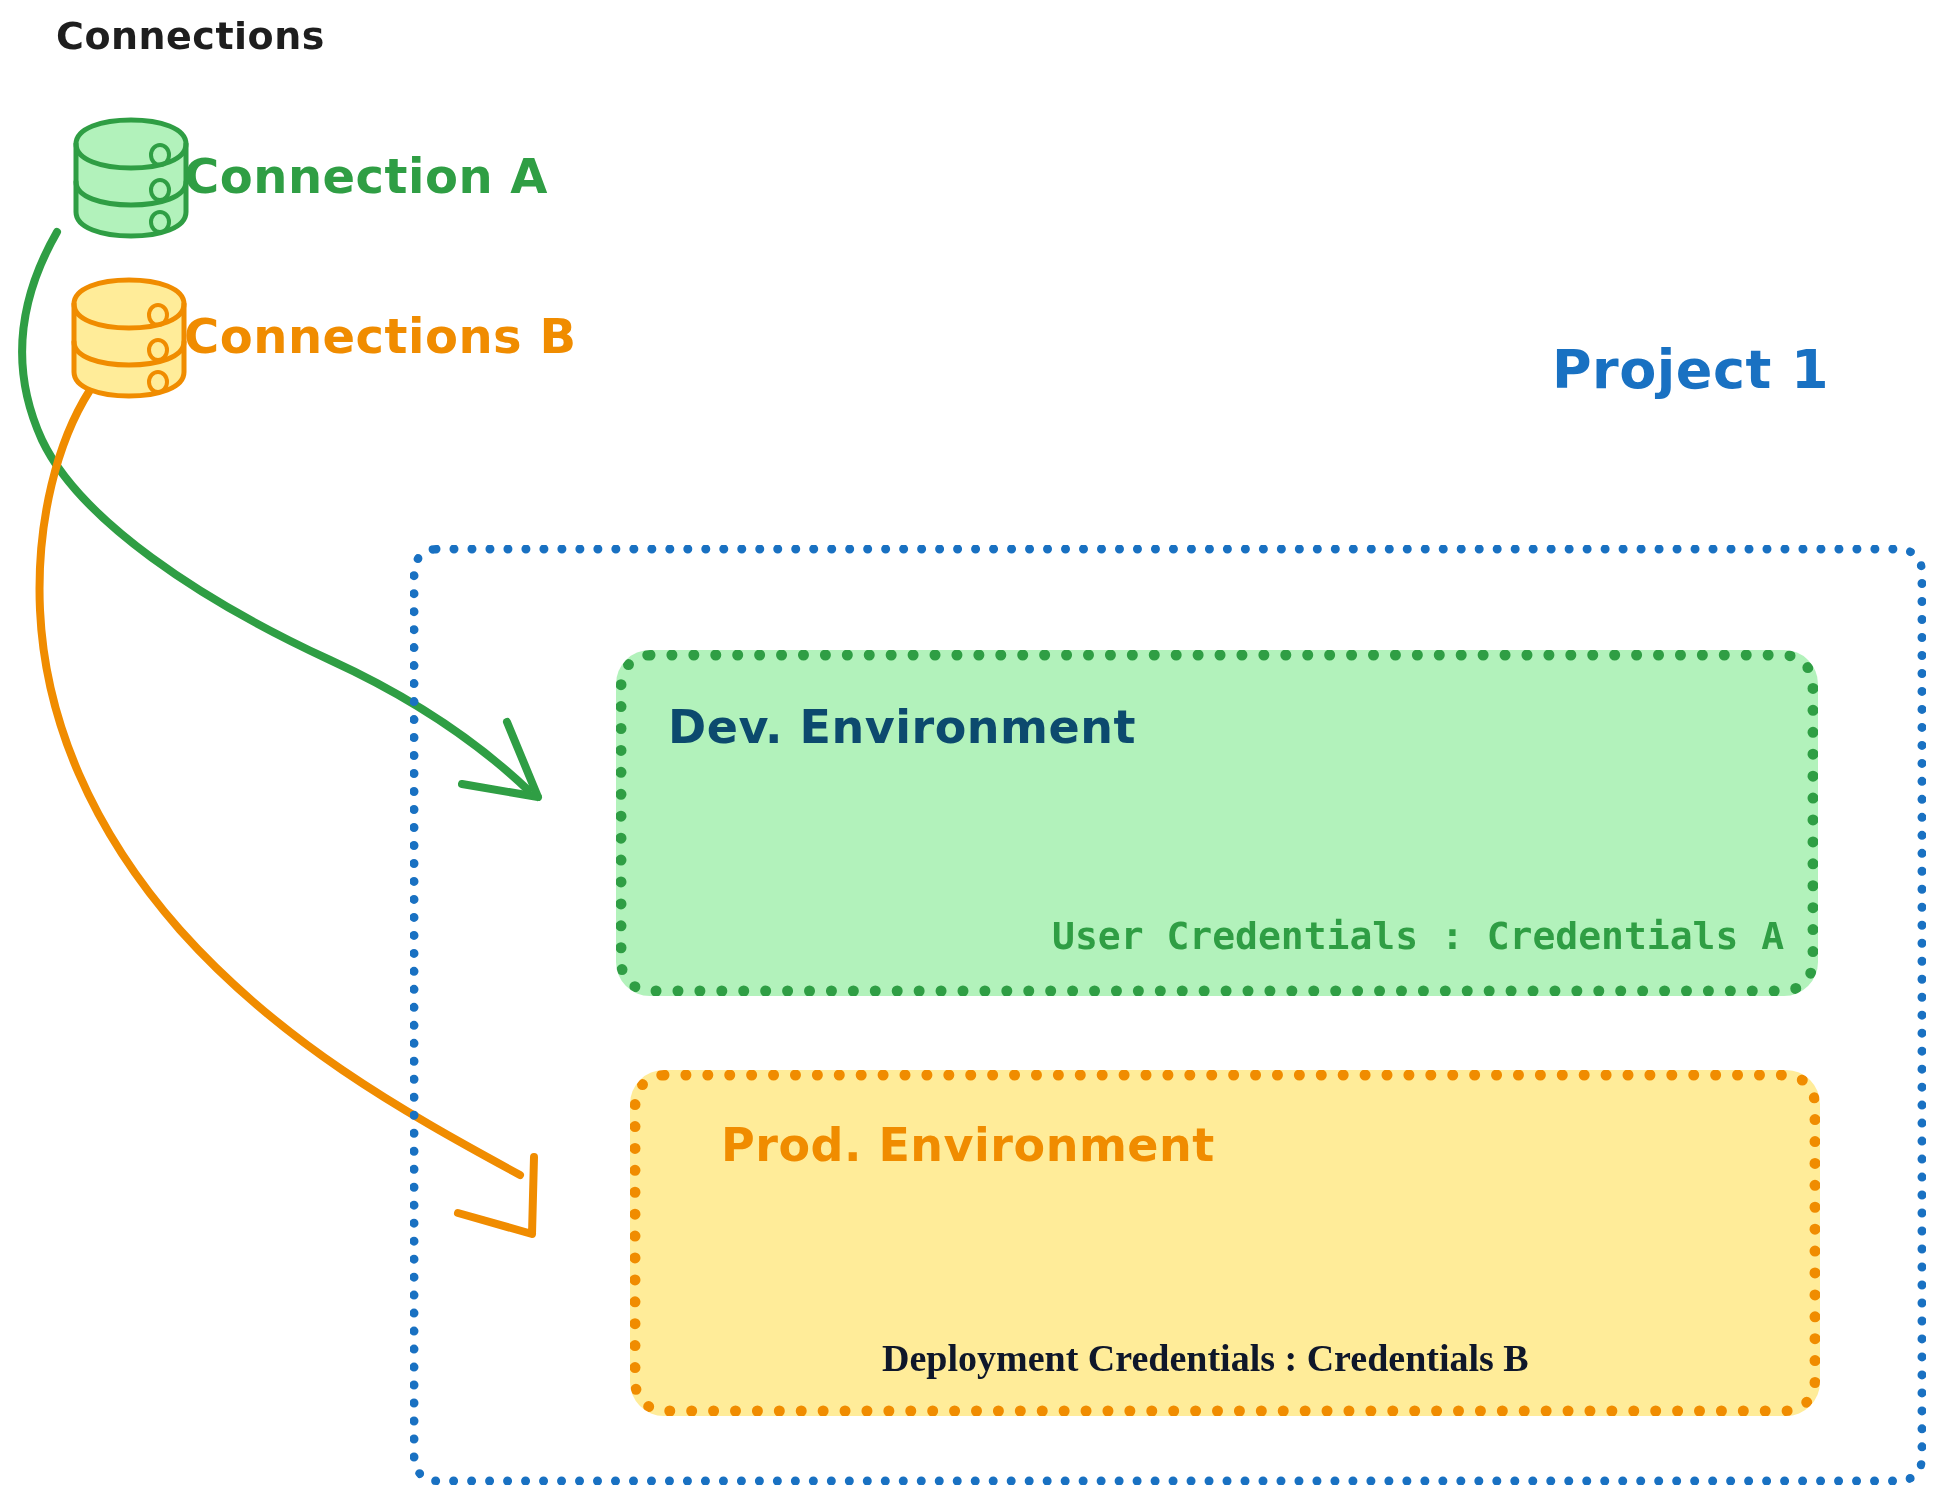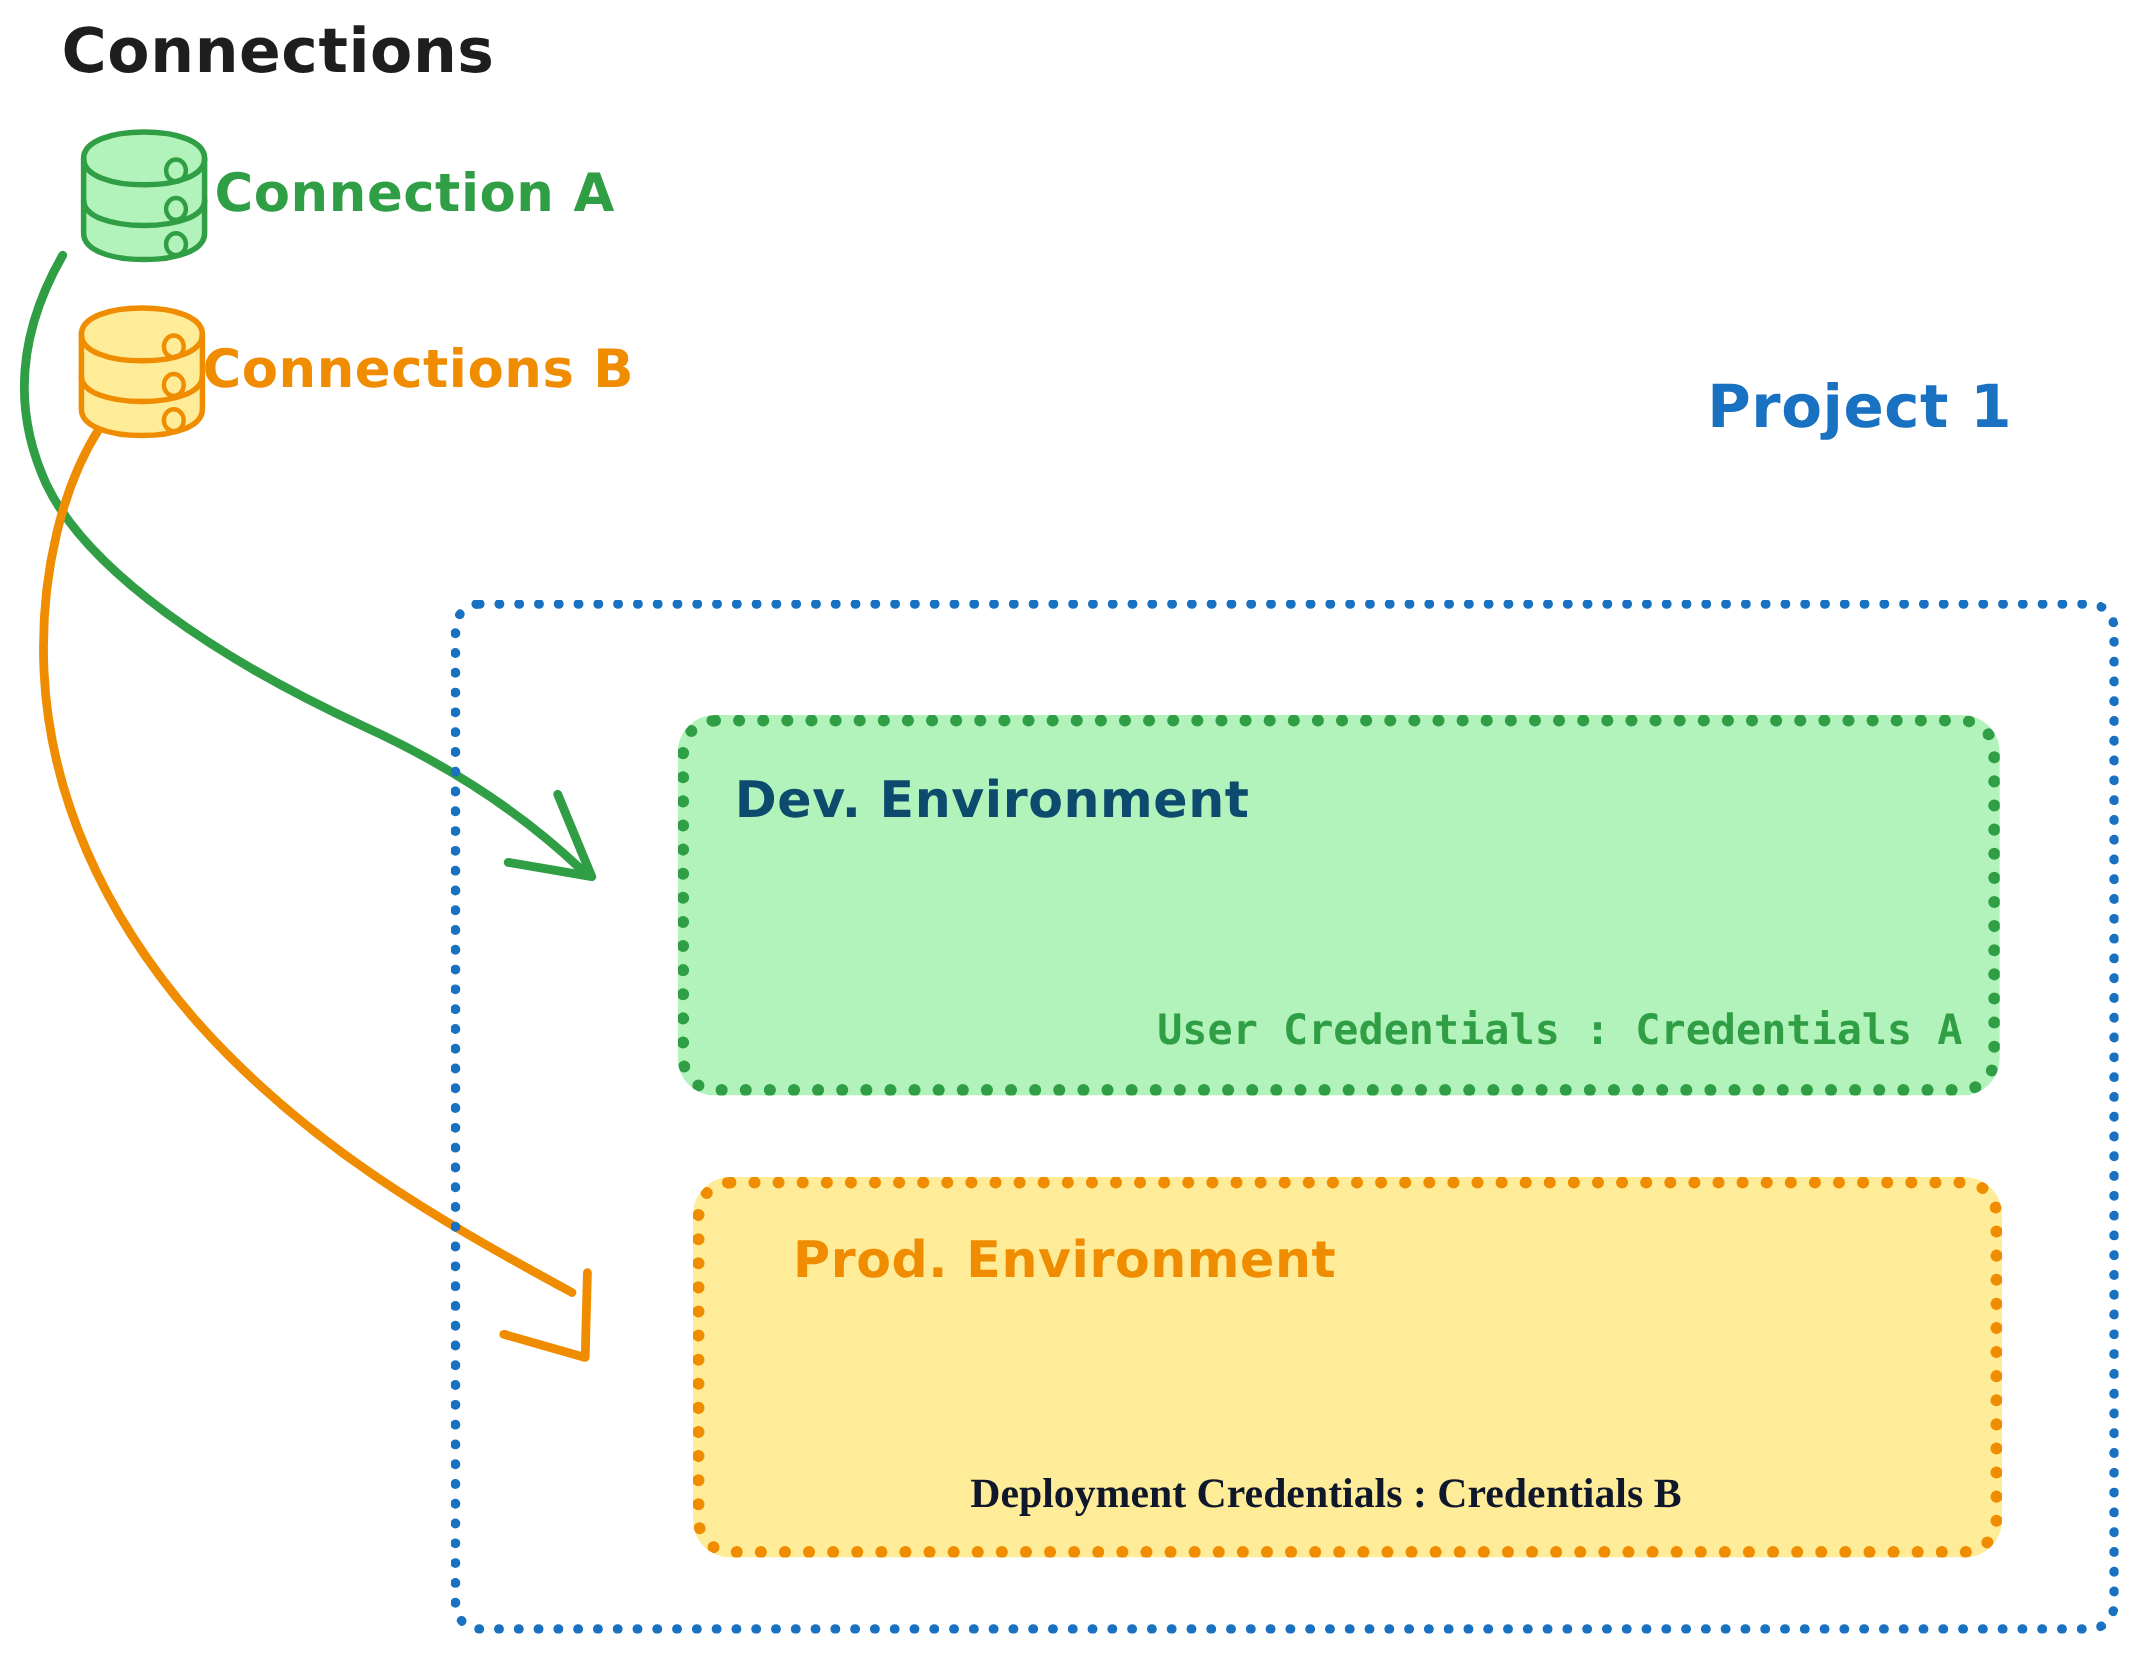--- a/index.html
+++ b/index.html
@@ -31,34 +31,33 @@
   .mono {
     font-family: "DejaVu Sans Mono", monospace;
     font-weight: 700;
   }
 
   
   #title {
     position: absolute;
     left: 56px;
     top: 14px;
-    font-size: 56px;
+    font-size: 38px;
     color: #1e1e1e;
     white-space: nowrap;
   }
 
   
   #conn-a-label {
     position: absolute;
     left: 184px;
     top: 148px;
     font-size: 48px;
     color: #2f9e44;
     white-space: nowrap;
-    padding-left: 11px;
   }
   #conn-b-label {
     position: absolute;
     left: 184px;
     top: 308px;
     font-size: 48px;
     color: #f08c00;
     white-space: nowrap;
   }
 

